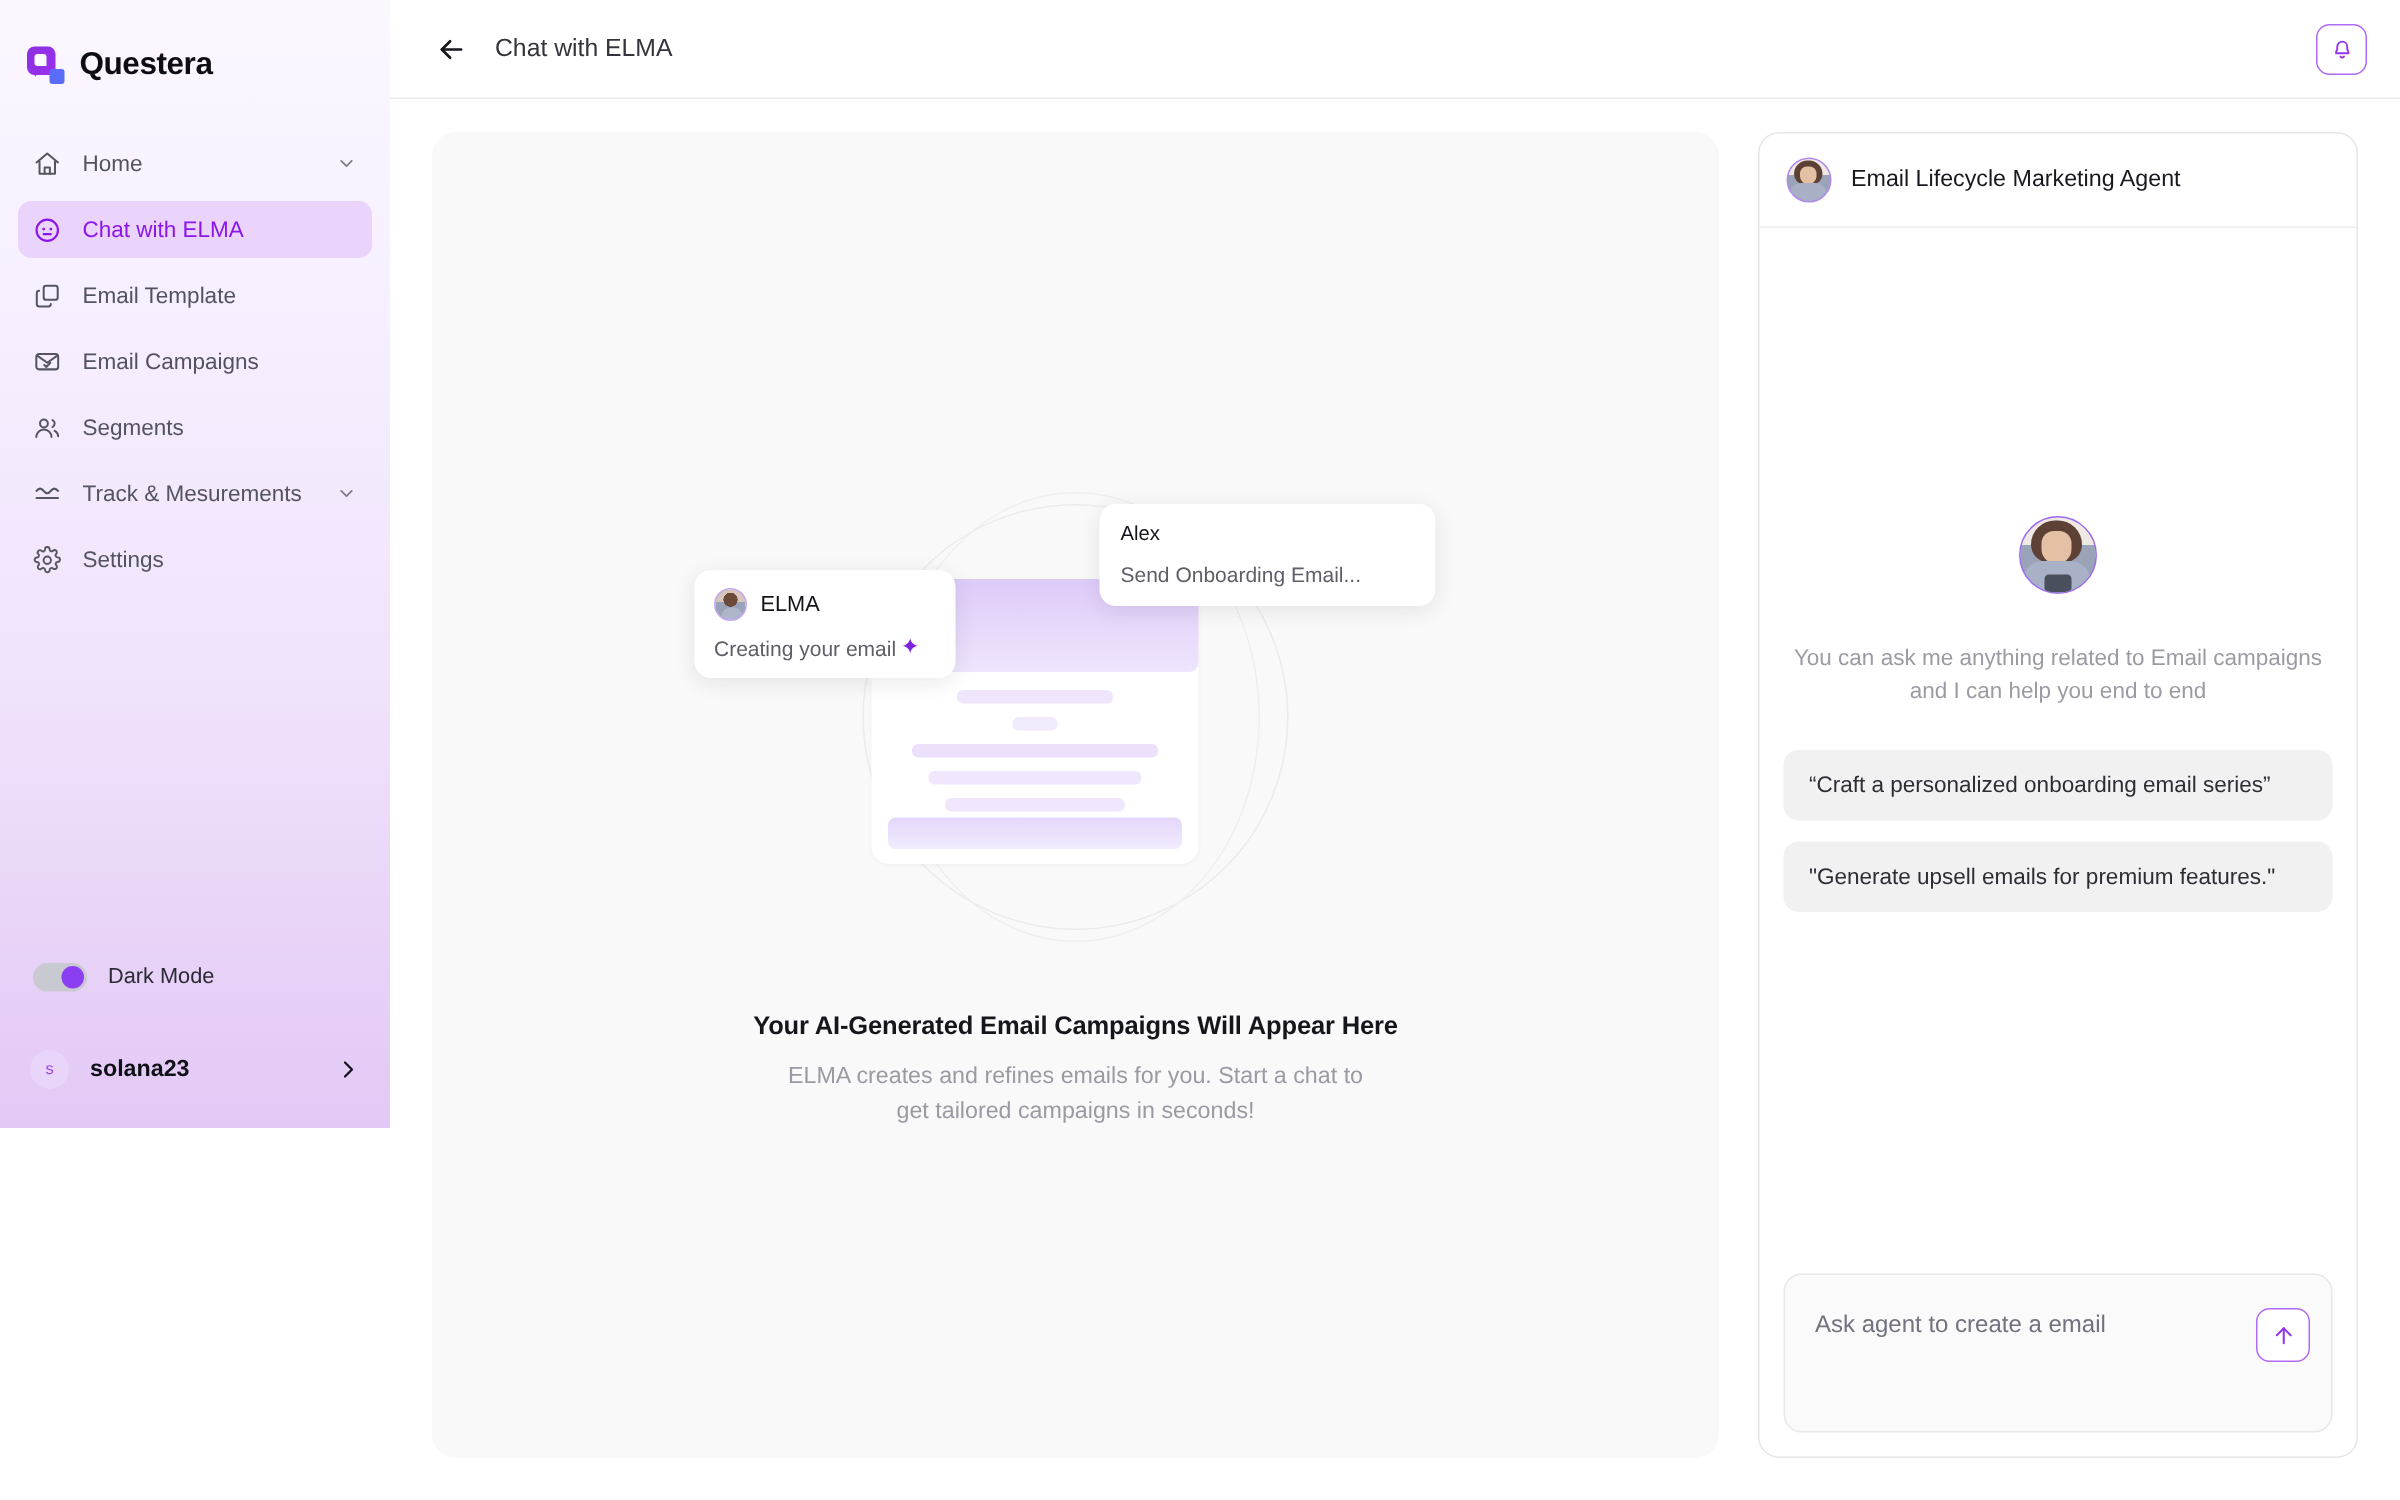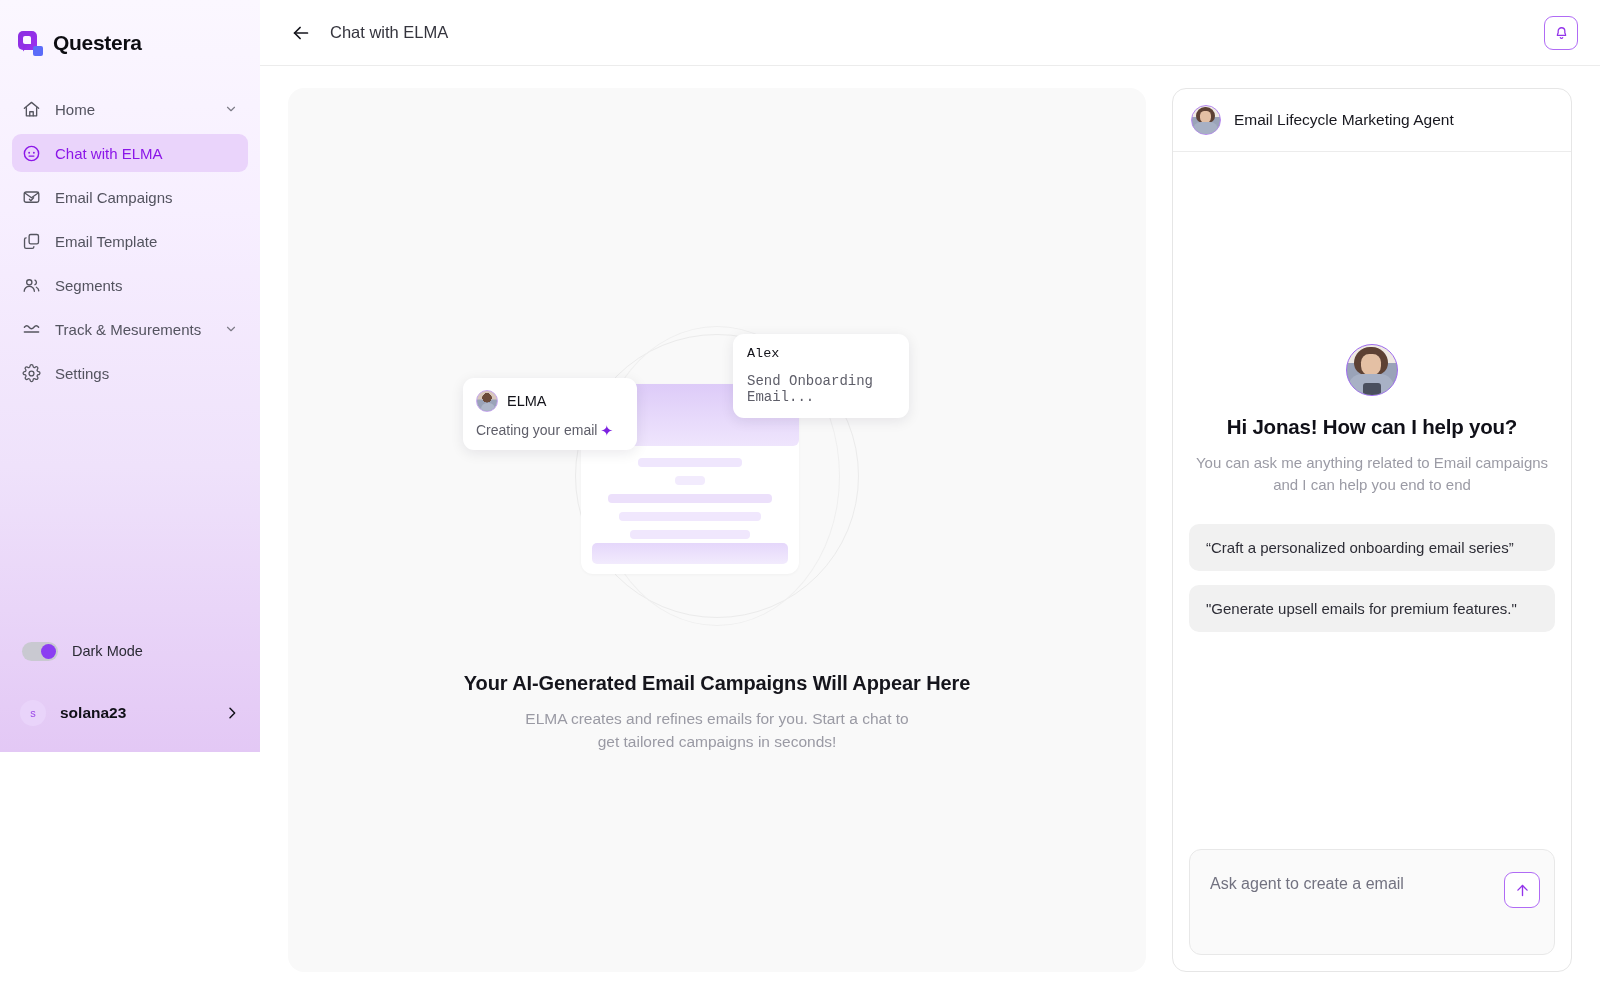--- a/index.html
+++ b/index.html
@@ -228,27 +228,27 @@
   .card-elma .name { font-size: 14.5px; color: #14141b; }
   .card-elma .row2 {
     display: flex; align-items: center; justify-content: space-between;
     margin-top: 10px;
   }
   .card-elma .sub { font-size: 14px; color: #5e5e69; }
   .spark { color: #7c22e0; font-size: 15px; line-height: 1; }
 
   .card-alex {
     left: 296px; top: 28px;
-    width: 176px; padding: 12px 14px 13px 14px; font-family: Liberation Mono, monospace;
+    width: 224px; padding: 12px 14px 13px 14px;
   }
   .card-alex .name { font-size: 13.5px; color: #14141b; font-weight: 500; }
   .card-alex .sub { font-size: 14px; color: #5e5e69; margin-top: 12px; }
 
   .canvas-title {
-    font-size: 20px; color: #15151c; font-weight: 600;
+    font-size: 17px; color: #15151c; font-weight: 600;
     letter-spacing: -0.1px; 
   }
   .canvas-sub {
     margin-top: 13px;
     font-size: 15.5px; color: #9a9aa4; line-height: 1.48; text-align: center;
     max-width: 400px;
   }
 
   
   .chat-panel {
@@ -386,36 +386,36 @@
               <circle cx="15" cy="11" r="1.2" fill="#8b16e8" stroke="none"></circle>
               <path d="M9 15.3h6" stroke-linecap="round"></path>
             </svg>
         </span>
         <span class="label">Chat with ELMA</span>
       </div>
 
       <div class="nav-item">
         <span class="ico">
           <svg width="19" height="19" viewBox="0 0 24 24" fill="none" stroke="#55555f" stroke-width="1.7" stroke-linecap="round" stroke-linejoin="round">
+              <rect x="9" y="3.2" width="11.8" height="11.8" rx="2"></rect>
+              <path d="M15 18.6a2 2 0 0 1-2 2H5.2a2 2 0 0 1-2-2V9.4a2 2 0 0 1 2-2"></path>
+            </svg>
+        </span>
+        <span class="label">Email Template</span>
+      </div>
+
+      <div class="nav-item">
+        <span class="ico">
+          <svg width="19" height="19" viewBox="0 0 24 24" fill="none" stroke="#55555f" stroke-width="1.7" stroke-linecap="round" stroke-linejoin="round">
               <rect x="2.8" y="5" width="18.4" height="13" rx="2.3"></rect>
               <path d="m3.6 6.4 8.4 6 8.4-6"></path>
               <path d="m9.4 14.2 1.8 1.8 3.4-3.6"></path>
             </svg>
         </span>
         <span class="label">Email Campaigns</span>
-      </div>
-
-      <div class="nav-item">
-        <span class="ico">
-          <svg width="19" height="19" viewBox="0 0 24 24" fill="none" stroke="#55555f" stroke-width="1.7" stroke-linecap="round" stroke-linejoin="round">
-              <rect x="9" y="3.2" width="11.8" height="11.8" rx="2"></rect>
-              <path d="M15 18.6a2 2 0 0 1-2 2H5.2a2 2 0 0 1-2-2V9.4a2 2 0 0 1 2-2"></path>
-            </svg>
-        </span>
-        <span class="label">Email Template</span>
       </div>
 
       <div class="nav-item">
         <span class="ico">
           <svg width="19" height="19" viewBox="0 0 24 24" fill="none" stroke="#55555f" stroke-width="1.7" stroke-linecap="round" stroke-linejoin="round">
               <circle cx="9.2" cy="8" r="3.3"></circle>
               <path d="M2.8 19.4a6.4 6.4 0 0 1 12.8 0"></path>
               <path d="M16.4 5.2a3.2 3.2 0 0 1 0 5.8"></path>
               <path d="M18.2 14.2a5.4 5.4 0 0 1 3 4.6"></path>
             </svg>
@@ -541,21 +541,20 @@
         </div>
 
         <div class="chat-body">
           <div class="chat-spacer-top"></div>
           <div class="hero-ava">
             <div class="hair"></div>
               <div class="face"></div>
               <div class="body"></div>
               <div class="tablet"></div>
           </div>
-          <div class="chat-greeting">Hi Jonas! How can I help you?</div>
           <div class="chat-desc">You can ask me anything related to Email campaigns and I can help you end to end</div>
 
           <div class="chips">
             <div class="chip">“Craft a personalized onboarding email series”</div>
             <div class="chip">"Generate upsell emails for premium features."</div>
           </div>
         </div>
 
         <div class="chat-foot">
           <div class="composer">

